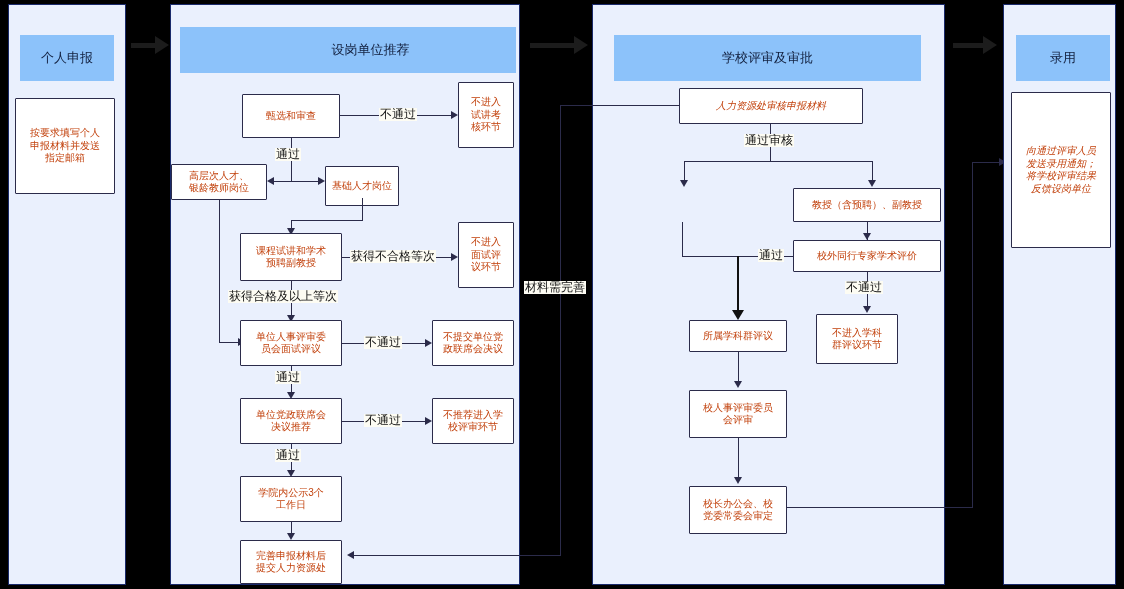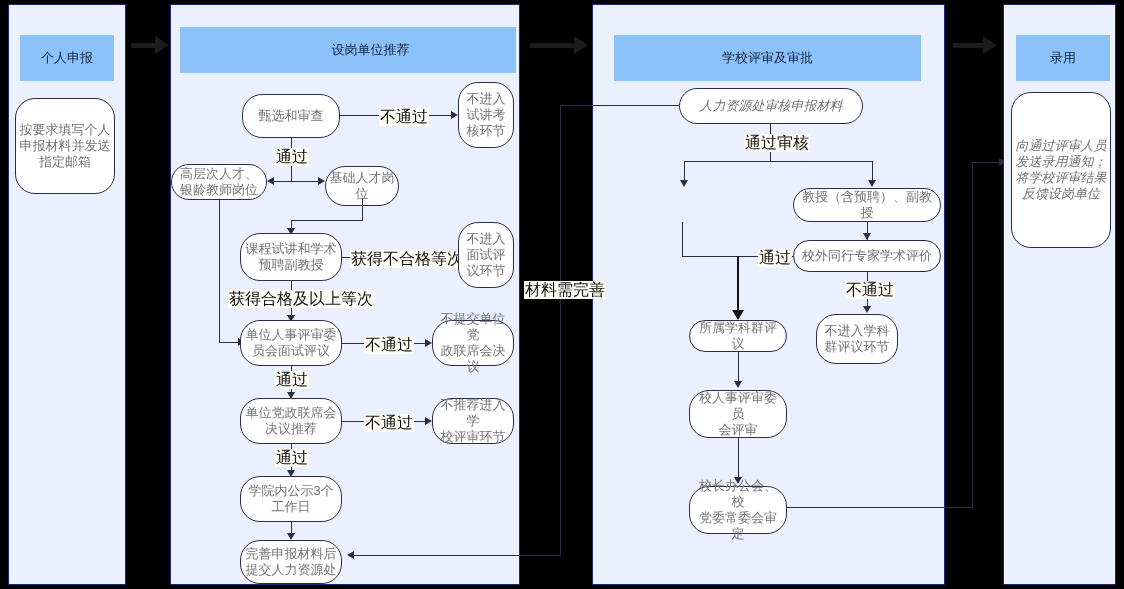--- a/index.html
+++ b/index.html
@@ -7,27 +7,27 @@
     position:relative;width:1124px;height:589px;background:#000;
     font-family:"Liberation Sans","DejaVu Sans",sans-serif;overflow:hidden;
   }
   .col{position:absolute;background:#eaf0fd;border:1px solid #1a2a6b;box-sizing:border-box;}
   .hdr{
     position:absolute;background:#8cc2fa;color:#12203f;
     display:flex;align-items:center;justify-content:center;
     font-size:13px;box-sizing:border-box;margin-top:17px;
   }
   .box{
-    position:absolute;background:#fff;border:1px solid #2b2b4a;border-radius:20px;
+    position:absolute;background:#fff;border:1px solid #2b2b4a;border-radius:1px;
     display:flex;align-items:center;justify-content:center;text-align:center;
-    font-size:13px;color:#737373;line-height:1.25;box-sizing:border-box;padding:2px 3px;
+    font-size:10px;color:#c2410c;line-height:1.25;box-sizing:border-box;padding:2px 3px;
     white-space:pre-line;
   }
   .lbl{
-    position:absolute;background:#fdfcf3;color:#111;font-size:16px;
+    position:absolute;background:#fdfcf3;color:#111;font-size:12px;
     line-height:1.1;padding:0 1px;white-space:nowrap;
   }
   .ln{position:absolute;background:#2b2b4a;}
   .lnH{height:1px;}
   .lnV{width:1px;}
   .lnVt{width:2px;background:#111;}
   .arw{position:absolute;width:0;height:0;}
   .arwR{border-top:4px solid transparent;border-bottom:4px solid transparent;border-left:7px solid #2b2b4a;}
   .arwL{border-top:4px solid transparent;border-bottom:4px solid transparent;border-right:7px solid #2b2b4a;}
   .arwD{border-left:4px solid transparent;border-right:4px solid transparent;border-top:7px solid #2b2b4a;}

